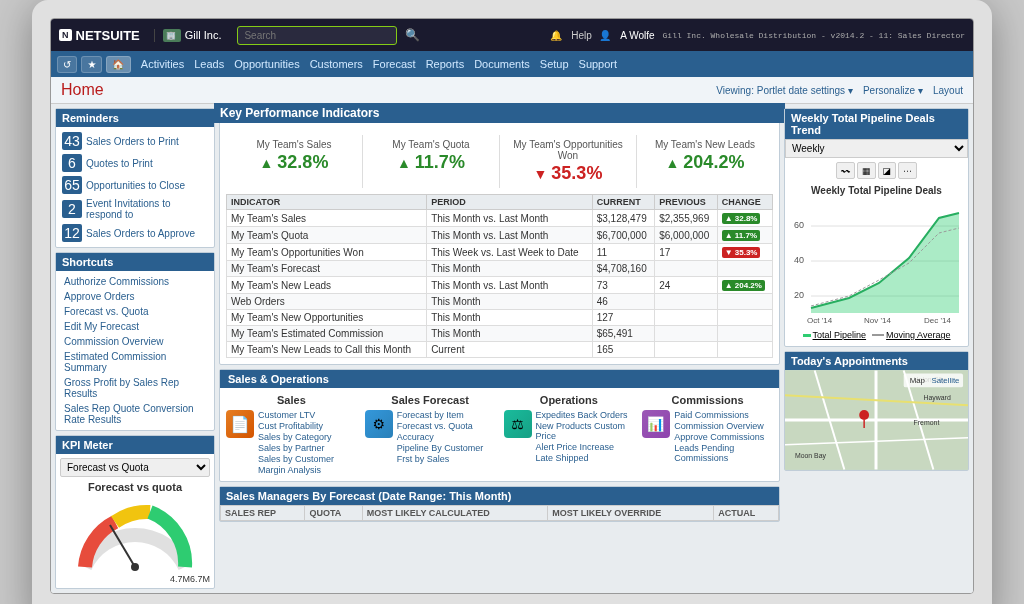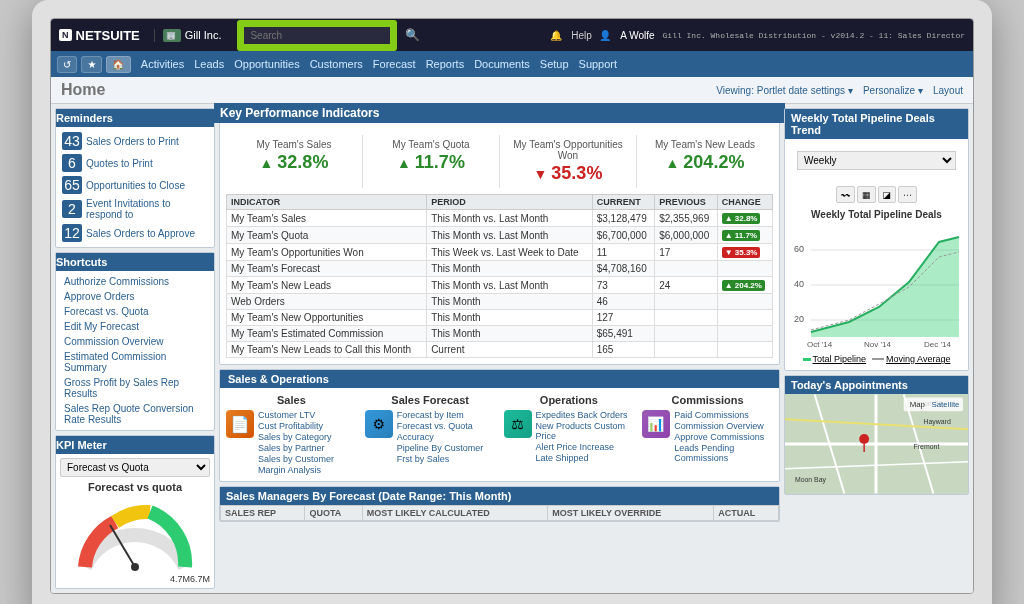--- a/index.html
+++ b/index.html
@@ -68,21 +68,21 @@
       padding: 2px 4px;
       border-radius: 2px;
     }
     .search-bar {
       flex: 0 0 160px;
       margin-left: 8px;
     }
     .search-bar input {
       width: 100%;
       padding: 3px 6px;
-      border: 7px solid #84cc16;
+      border: 1px solid #84cc16;
       border-radius: 3px;
       background: #2a2a3e;
       color: #ccc;
       font-size: 10px;
     }
     .nav-right {
       margin-left: auto;
       display: flex;
       align-items: center;
       gap: 8px;
@@ -130,22 +130,22 @@
     .home-header {
       background: #f0f4f8;
       border-bottom: 1px solid #ccc;
       display: flex;
       align-items: center;
       justify-content: space-between;
       padding: 4px 10px;
     }
     .home-title {
       font-size: 16px;
-      font-weight: bold;
-      color: #737373;
+      font-weight: normal;
+      color: #b91c1c;
     }
     .home-header-right {
       display: flex;
       gap: 10px;
       font-size: 10px;
       color: #2a5f8f;
     }
     .home-header-right span { cursor: pointer; }
 
     
@@ -169,21 +169,21 @@
     .panel {
       background: #fff;
       border: 1px solid #c0cdd8;
       border-radius: 2px;
     }
     .panel-header {
       background: #2a5f8f;
       color: #fff;
       font-size: 11px;
       font-weight: bold;
-      padding: 3px 0;
+      padding: 3px 6px;
     }
 
     .reminders-list { padding: 3px 0; }
     .reminder-item {
       display: flex;
       align-items: center;
       gap: 4px;
       padding: 2px 6px;
       font-size: 10px;
     }
@@ -404,21 +404,21 @@
 
     .pipeline-panel { padding: 0; }
     .pipeline-header {
       background: #2a5f8f;
       color: #fff;
       font-size: 11px;
       font-weight: bold;
       padding: 3px 6px;
     }
     .pipeline-controls {
-      padding: 12px;
+      padding: 0;
       display: flex;
       gap: 4px;
       align-items: center;
     }
     .pipeline-select {
       flex: 1;
       font-size: 10px;
       padding: 2px;
       border: 1px solid #ccc;
     }

